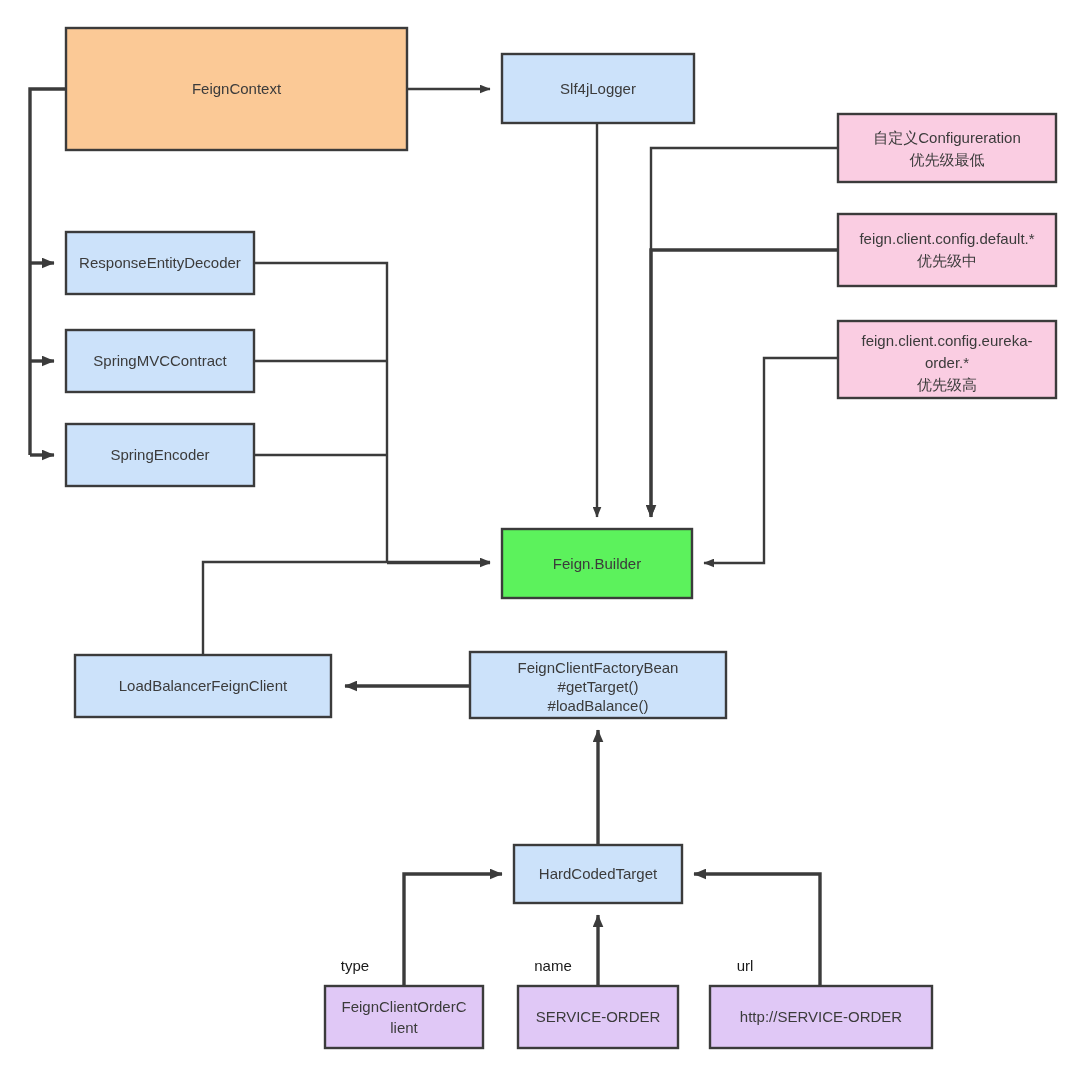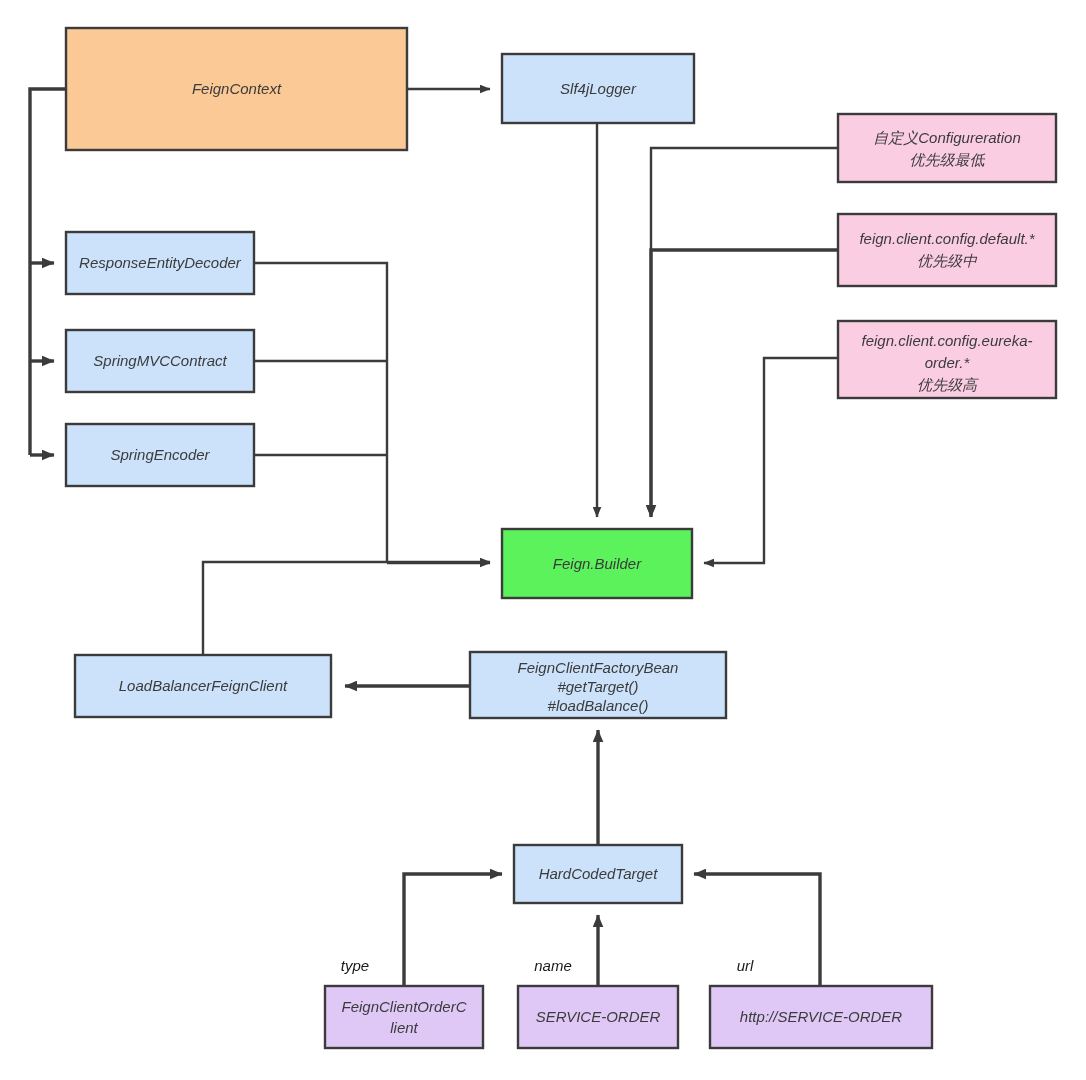--- a/index.html
+++ b/index.html
@@ -10,21 +10,20 @@
   body {
     width: 1086px;
     height: 1080px;
     font-family: "Liberation Sans", sans-serif;
     overflow: hidden;
   }
   #diagram-root {
     position: relative;
     width: 1086px;
     height: 1080px;
-    font-style: italic;
   }
   svg#diagram {
     display: block;
     width: 1086px;
     height: 1080px;
   }
   .node-rect {
     stroke: #3b3b3b;
     stroke-width: 2.4;
   }

